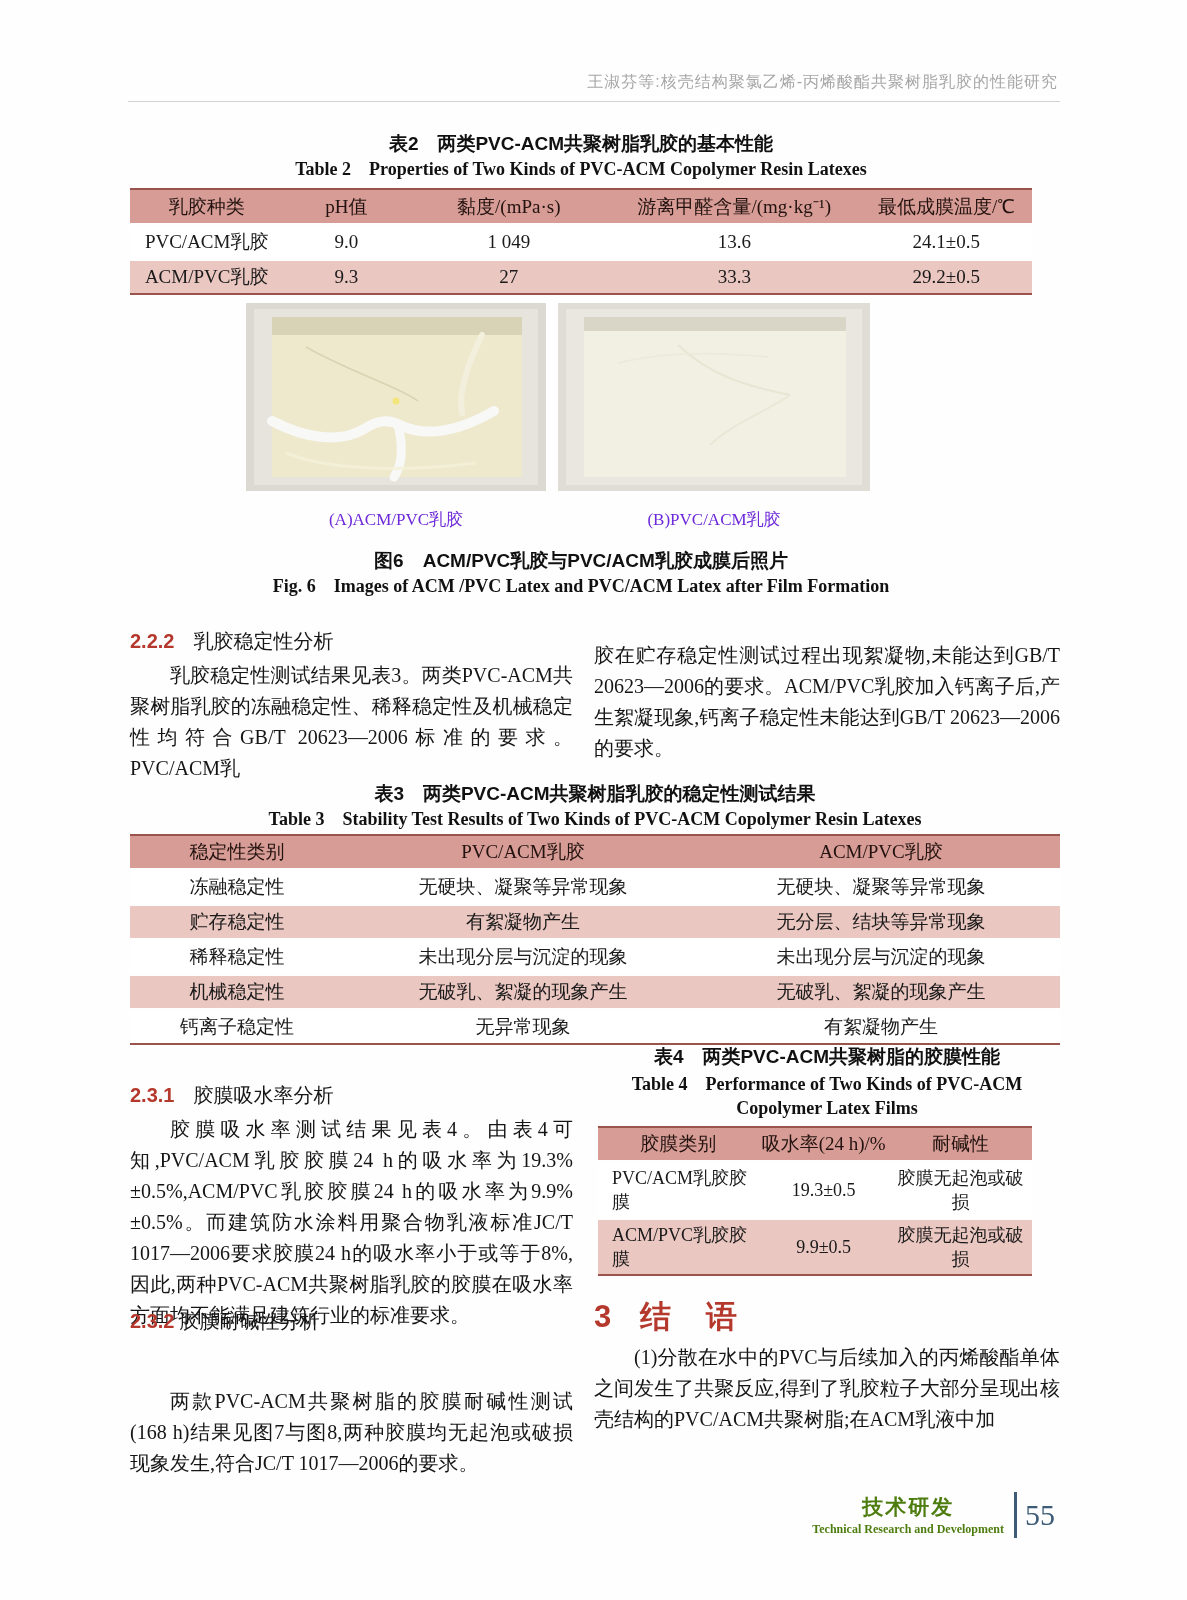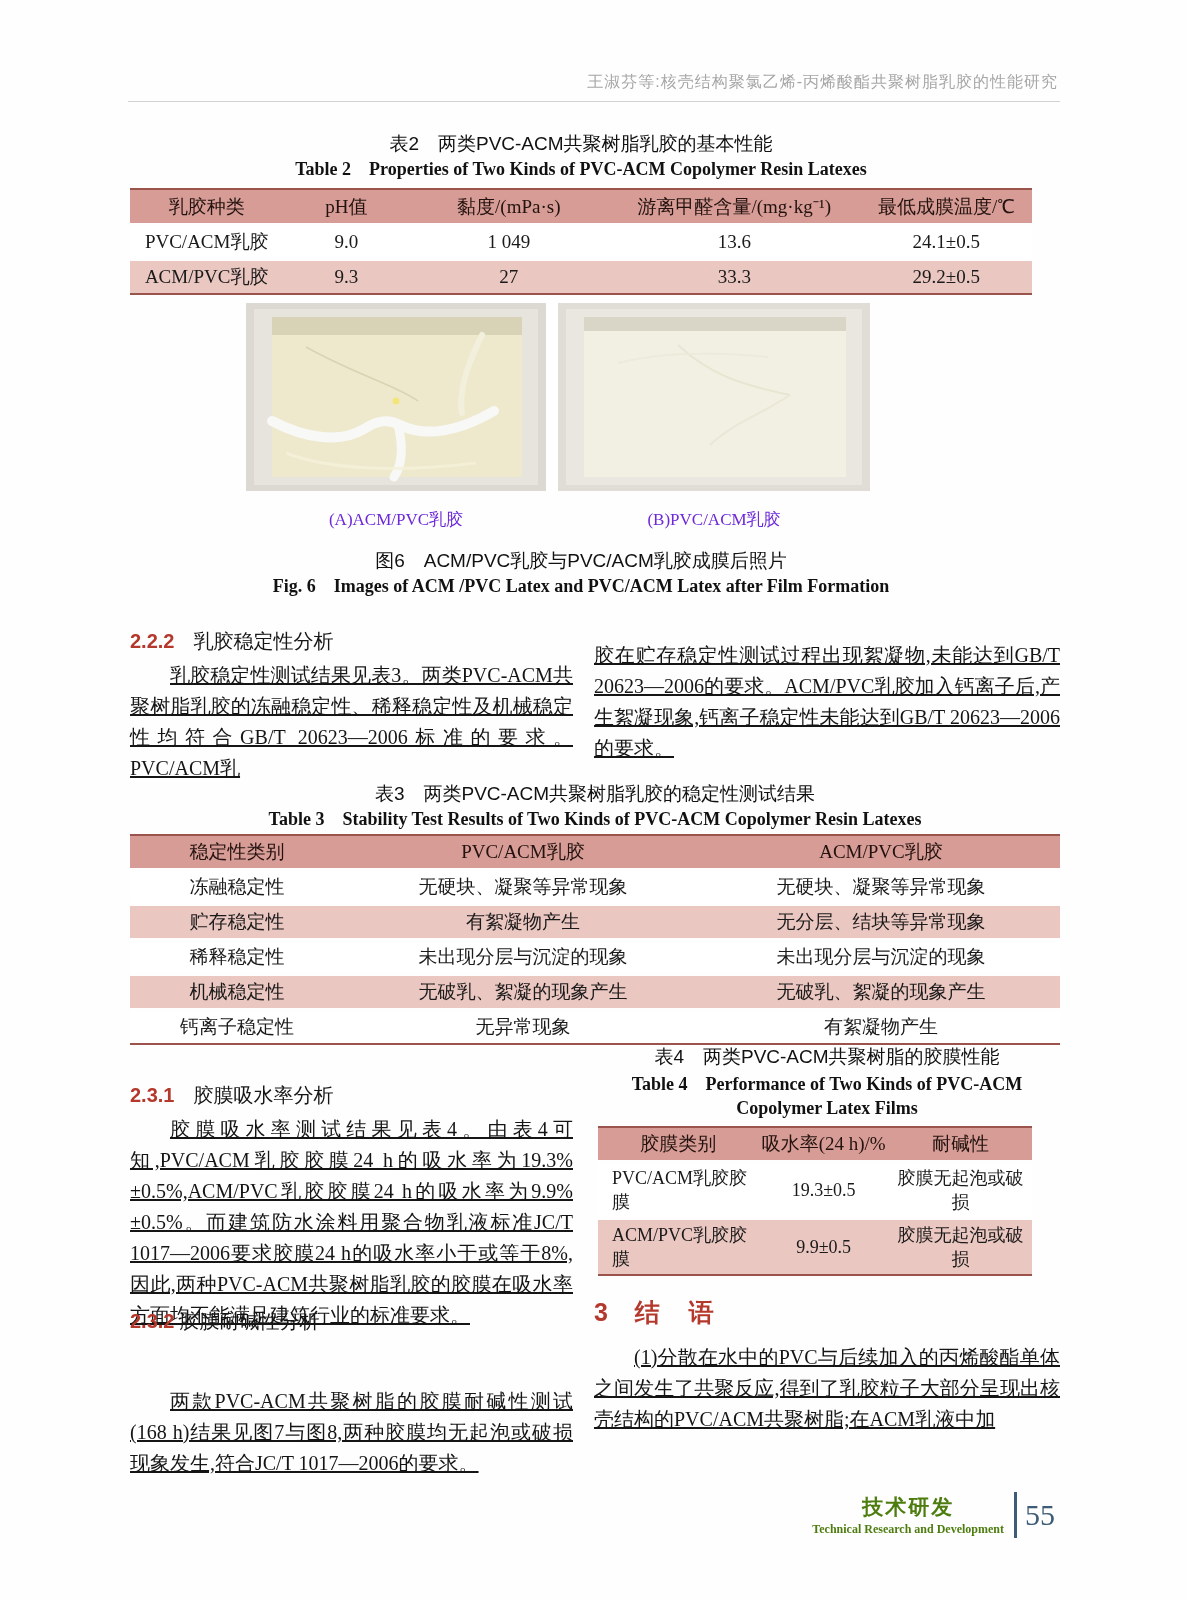--- a/index.html
+++ b/index.html
@@ -7,21 +7,21 @@
         font-family:"Liberation Serif",serif;color:#1a1a1a;}
   .abs{position:absolute;}
 
   
   .running-head{top:72px;right:129px;font-family:"Liberation Sans",sans-serif;
 ایی    font-size:17px;color:#a6a6a6;letter-spacing:1px;}
   .running-head{top:72px;right:129px;}
   .head-rule{top:101px;left:128px;width:932px;border-top:1px solid #d2d2d2;height:0;}
 
   
-  .cap-cn{font-family:"Liberation Sans",sans-serif;font-weight:normal;font-size:19px;text-align:center;color:#111;}
+  .cap-cn{font-family:"Liberation Sans",sans-serif;font-weight:bold;font-size:19px;text-align:center;color:#111;}
   .cap-en{font-family:"Liberation Serif",serif;font-weight:bold;font-size:18px;text-align:center;color:#111;}
 
   
   .twrap{border-top:2px solid #9b544c;border-bottom:2px solid #9b544c;}
   table.dt{width:100%;border-collapse:collapse;font-size:19px;table-layout:fixed;}
   table.dt th{background:#d69c95;font-weight:normal;color:#23120f;padding:3px 2px;text-align:center;
               border-bottom:3px solid #fefefe;}
   table.dt td{background:#ffffff;padding:3px 2px;text-align:center;border-bottom:3px solid #fefefe;}
   table.dt tr.alt td{background:#ebc7c1;}
   table.dt tr:last-child td{border-bottom:none;}
@@ -30,27 +30,27 @@
   .t4 th{height:26px;} .t4 td{height:48px;font-size:18px;}
   .t4 td:first-child{text-align:left;padding-left:14px;}
 
   
   .photo{top:303px;}
   .sublabel{top:508px;text-align:center;color:#6d28d9;font-size:17px;font-family:"Liberation Serif",serif;}
 
   
   .col-l{left:130px;width:443px;}
   .col-r{left:594px;width:466px;}
-  .para{font-size:20px;line-height:31px;text-align:justify;color:#151515;text-decoration:underline;}
+  .para{font-size:20px;line-height:31px;text-align:justify;color:#151515;}
   .indent{text-indent:2em;}
   .h-num{color:#b5382c;font-family:"Liberation Sans",sans-serif;font-weight:bold;}
   .h-title{font-family:"Liberation Sans",sans-serif;color:#161616;}
   .h3{font-size:20px;}
   .h2red{font-family:"Liberation Sans",sans-serif;font-weight:bold;color:#b5382c;font-size:20px;}
-  .h1red{font-family:"Liberation Sans",sans-serif;font-weight:bold;color:#b5382c;font-size:25px;letter-spacing:2px;}
+  .h1red{font-family:"Liberation Sans",sans-serif;font-weight:bold;color:#b5382c;font-size:31px;letter-spacing:2px;}
 
   
   .footer{top:1492px;right:132px;display:flex;align-items:center;}
   .footer-labels{text-align:center;color:#4d7c0f;}
   .footer-cn{font-family:"Liberation Sans",sans-serif;font-weight:bold;font-size:21px;letter-spacing:2px;}
   .footer-en{font-family:"Liberation Serif",serif;font-weight:bold;font-size:12px;margin-top:1px;}
   .footer-bar{width:3px;height:46px;background:#3e5c77;margin:0 8px 0 10px;}
   .footer-page{font-family:"Liberation Serif",serif;font-size:30px;color:#3e5c77;}
 </style>
 </head>

